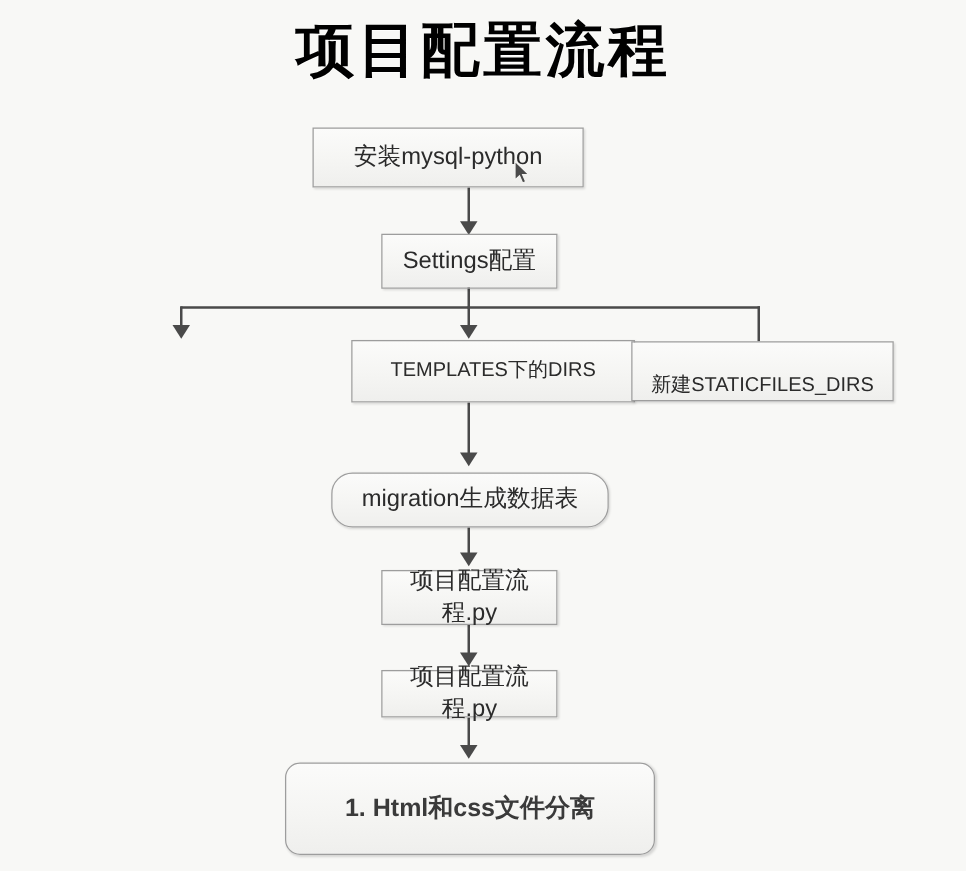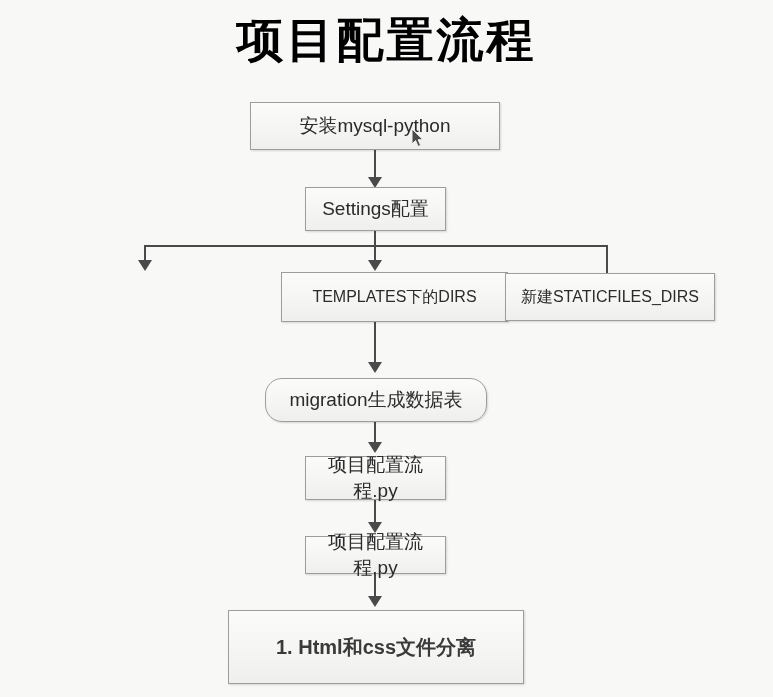--- a/index.html
+++ b/index.html
@@ -49,20 +49,21 @@
     line-height: 1.35;
     z-index: 3;
   }
   .node .txt { display: block; padding: 0 8px; }
   .node.small { font-size: 16px; }
   .node.multiline {
     flex-direction: column;
     font-size: 20px;
     font-weight: bold;
     color: #3a3a3a;
+    border-radius: 12px;
   }
   .node.multiline .txt { line-height: 1.55; }
 
   
   .vline {
     position: absolute;
     width: 2px;
     background: #4a4a4a;
     z-index: 1;
   }
@@ -111,34 +112,34 @@
 
   <div class="vline" style="left: 374px; top: 422px; height: 24px; background: rgb(74, 74, 74);"></div>
   <div class="arrow" style="left: 368px; top: 442px; border-top-color: rgb(74, 74, 74);"></div>
 
   <div class="vline" style="left: 374px; top: 500px; height: 26px; background: rgb(74, 74, 74);"></div>
   <div class="arrow" style="left: 368px; top: 522px; border-top-color: rgb(74, 74, 74);"></div>
 
   <div class="vline" style="left: 374px; top: 574px; height: 26px; background: rgb(74, 74, 74);"></div>
   <div class="arrow" style="left: 368px; top: 596px; border-top-color: rgb(74, 74, 74);"></div>
 
-  <div class="node" style="left: 250px; top: 102px; width: 250px; height: 48px; border-color: rgb(157, 157, 157);">
+  <div class="node" style="left: 250px; top: 102px; width: 217px; height: 48px; border-color: rgb(157, 157, 157);">
     <span class="txt">安装mysql-python</span>
   </div>
 
   <div class="node" style="left: 305px; top: 187px; width: 141px; height: 44px; border-color: rgb(157, 157, 157);">
     <span class="txt">Settings配置</span>
   </div>
 
 
   <div class="node small" style="left: 281px; top: 272px; width: 227px; height: 50px; border-color: rgb(157, 157, 157);">
     <span class="txt">TEMPLATES下的DIRS</span>
   </div>
 
-  <div class="node small" style="left: 505px; top: 273px; width: 210px; height: 48px; border-color: rgb(157, 157, 157);">
+  <div class="node small" style="left: 505px; top: 273px; width: 210px; height: 48px; border-color: rgb(157, 157, 157); align-items: flex-end;">
     <span class="txt">新建STATICFILES_DIRS</span>
   </div>
 
   <div class="node" style="left: 265px; top: 378px; width: 222px; height: 44px; border-color: rgb(157, 157, 157); border-radius: 17px;">
     <span class="txt">migration生成数据表</span>
   </div>
 
   <div class="node" style="left: 305px; top: 456px; width: 141px; height: 44px; border-color: rgb(157, 157, 157);">
     <span class="txt">项目配置流程.py</span>
   </div>

